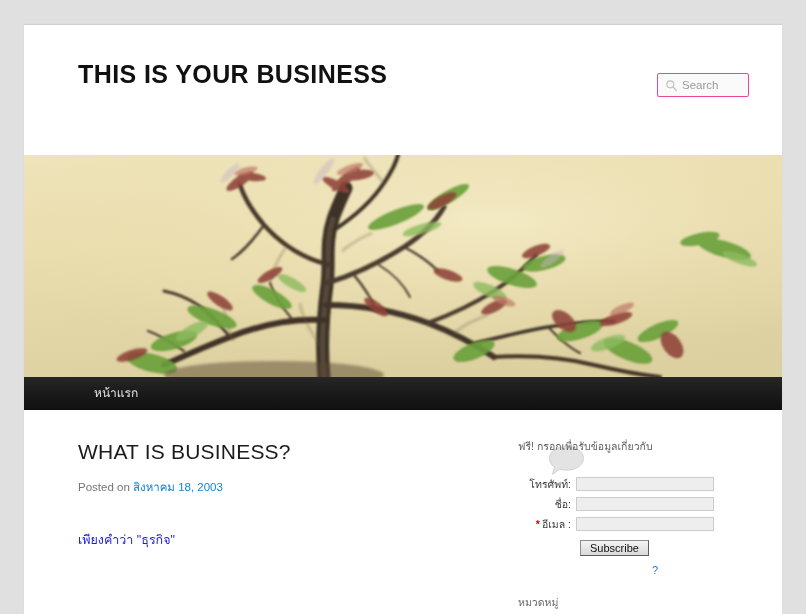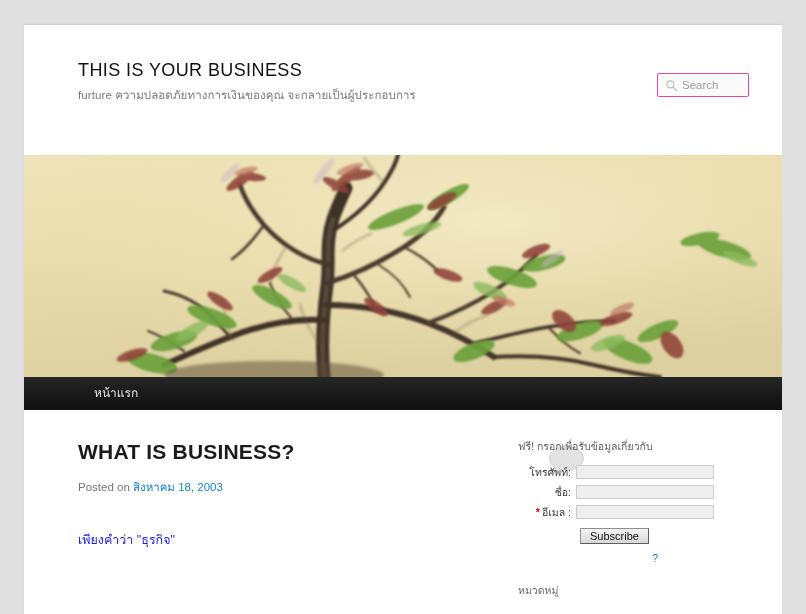--- a/index.html
+++ b/index.html
@@ -25,22 +25,22 @@
     border-top: 1px solid #cfcfcf;
     box-shadow: 0 0 0 1px #dddddd;
   }
   
   #branding {
     padding: 36px 30px 14px 54px;
     position: relative;
     height: 130px;
   }
   #site-title {
-    font-size: 18px;
-    font-weight: normal;
+    font-size: 25px;
+    font-weight: bold;
     letter-spacing: 0.4px;
     color: #111111;
     margin: 0 0 7px 0;
     line-height: 1.1;
     font-family: "Liberation Sans", sans-serif;
   }
   #site-desc {
     font-size: 11.5px;
     color: #7a7a7a;
     margin: 0;
@@ -120,21 +120,21 @@
     width: 214px;
     padding: 0 0 0 0;
     margin-left: 0;
   }
   .clearfix::after { content: ""; display: table; clear: both; }
 
   
   .entry-header { position: relative; }
   .entry-title {
     font-size: 21px;
-    font-weight: bold;
+    font-weight: normal;
     color: #1b1b1b;
     margin: 0 0 14px 0;
     letter-spacing: 0.2px;
     line-height: 1.15;
   }
   .entry-meta {
     font-size: 11.5px;
     color: #757575;
     margin: 0 0 34px 0;
   }
@@ -151,21 +151,21 @@
     line-height: 1.6;
   }
   .entry-content p.lead-link { color: #1c1ce0; margin-bottom: 68px; font-size: 12.5px; }
 
   
   .widget { margin: 0 0 16px 0; padding: 0 14px 0 4px; }
   .widget-optin { position: relative; }
   .optin-lead {
     font-size: 10.5px;
     color: #5e5e5e;
-    margin: 0 0 10px 0;
+    margin: 0 0 22px 0;
     line-height: 1.3;
   }
   .optin-brand {
     font-size: 11px;
     color: #6d6d6d;
     letter-spacing: 1.6px;
     margin: 0 0 7px 0;
   }
   .optin-row {
     display: flex;
@@ -218,21 +218,20 @@
   }
 </style>
 </head>
 <body>
 
 <div id="page">
   <div id="shell">
 
     <div id="branding">
       <h1 id="site-title">THIS IS YOUR BUSINESS</h1>
-      <p id="site-desc">furture ความปลอดภัยทางการเงินของคุณ จะกลายเป็นผู้ประกอบการ</p>
 
       <div id="search-form">
         <div id="search-box">
           <svg id="search-icon" viewBox="0 0 16 16">
             <circle cx="6.6" cy="6.6" r="4.3" fill="none" stroke="#8f8f8f" stroke-width="1.4"></circle>
             <line x1="9.8" y1="9.8" x2="14" y2="14.4" stroke="#8f8f8f" stroke-width="1.5" stroke-linecap="round"></line>
           </svg>
           <input id="search-input" type="text" placeholder="Search" style="">
         </div>
       </div>

